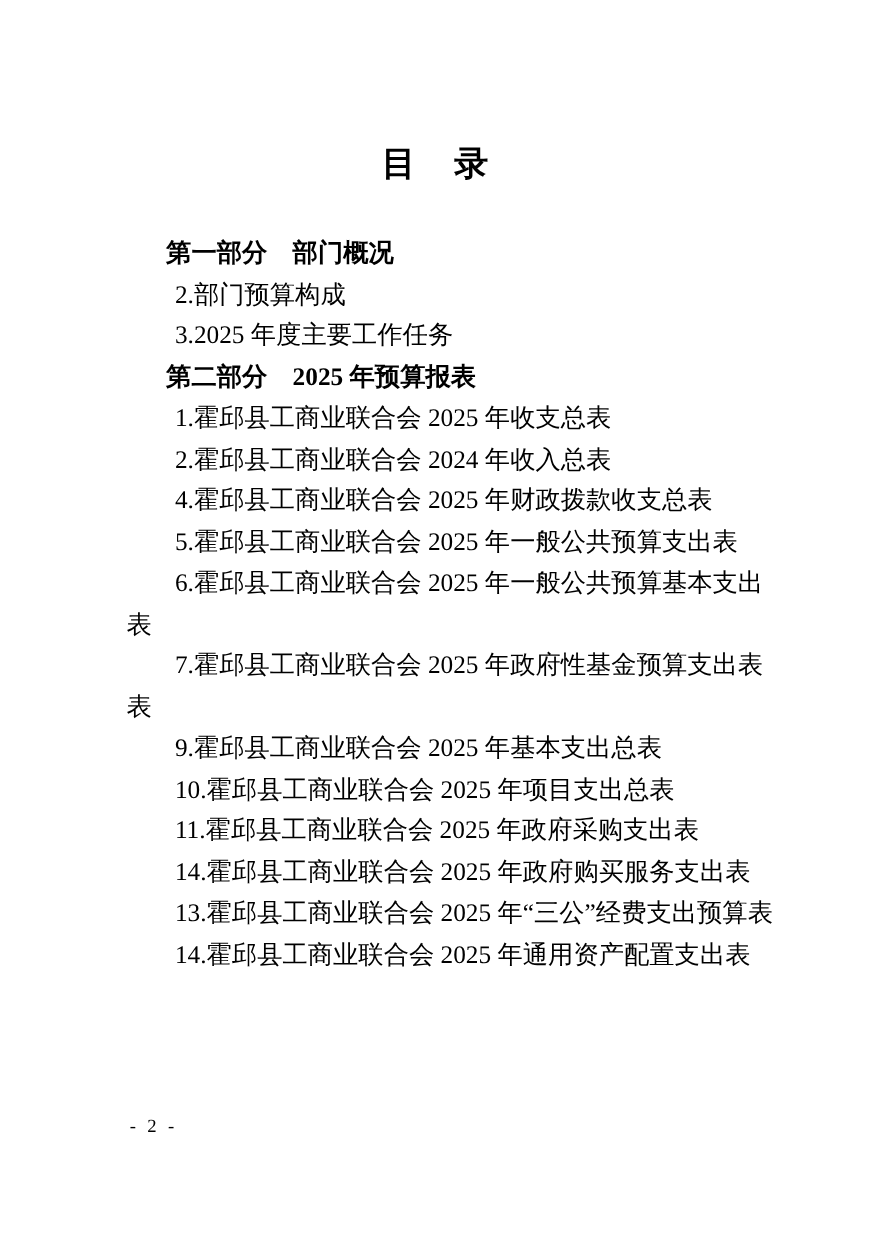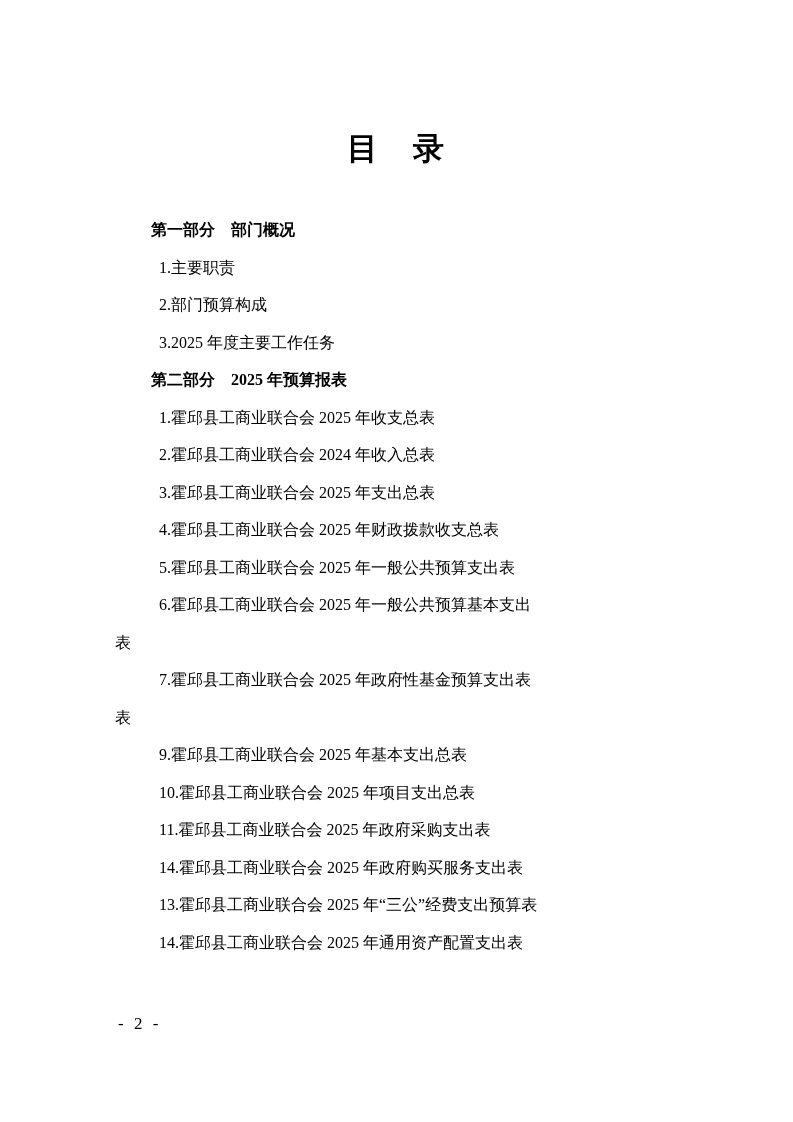--- a/index.html
+++ b/index.html
@@ -27,21 +27,21 @@
     letter-spacing: 2px;
     white-space: pre;
   }
   .toc-list {
     position: absolute;
     top: 211px;
     left: 115px;
     width: 568px;
   }
   .toc-line {
-    font-size: 16px;
+    font-size: 23px;
     line-height: 37.5px;
     height: 37.5px;
     white-space: pre;
     overflow: visible;
   }
   .toc-line.heading {
     font-weight: 700;
     text-indent: 36px;
   }
   .toc-line.item {
@@ -60,27 +60,25 @@
   }
 </style>
 </head>
 <body>
 
 <div class="page">
   <div class="doc-title">目　录</div>
 
   <div class="toc-list">
       <div class="toc-line heading">第一部分　部门概况</div>
-      <div class="toc-line item">1.主要职责</div>
       <div class="toc-line item">2.部门预算构成</div>
       <div class="toc-line item">3.2025 年度主要工作任务</div>
       <div class="toc-line heading">第二部分　2025 年预算报表</div>
       <div class="toc-line item">1.霍邱县工商业联合会 2025 年收支总表</div>
       <div class="toc-line item">2.霍邱县工商业联合会 2024 年收入总表</div>
-      <div class="toc-line item">3.霍邱县工商业联合会 2025 年支出总表</div>
       <div class="toc-line item">4.霍邱县工商业联合会 2025 年财政拨款收支总表</div>
       <div class="toc-line item">5.霍邱县工商业联合会 2025 年一般公共预算支出表</div>
       <div class="toc-line item">6.霍邱县工商业联合会 2025 年一般公共预算基本支出</div>
       <div class="toc-line cont">表</div>
       <div class="toc-line item">7.霍邱县工商业联合会 2025 年政府性基金预算支出表</div>
       <div class="toc-line cont">表</div>
       <div class="toc-line item">9.霍邱县工商业联合会 2025 年基本支出总表</div>
       <div class="toc-line item">10.霍邱县工商业联合会 2025 年项目支出总表</div>
       <div class="toc-line item">11.霍邱县工商业联合会 2025 年政府采购支出表</div>
       <div class="toc-line item">14.霍邱县工商业联合会 2025 年政府购买服务支出表</div>

